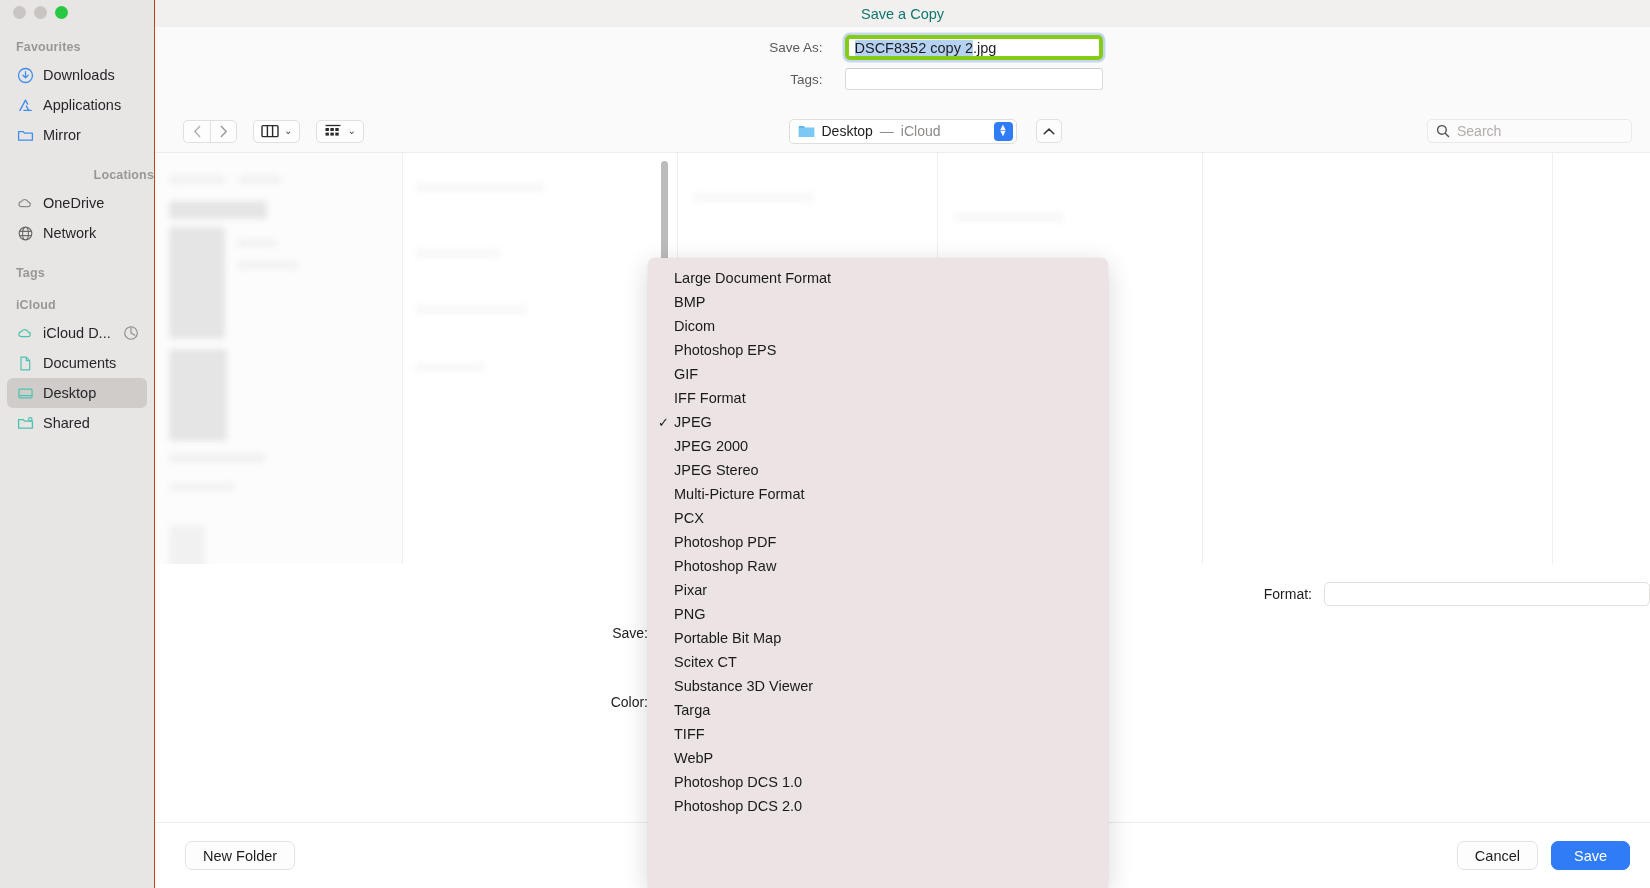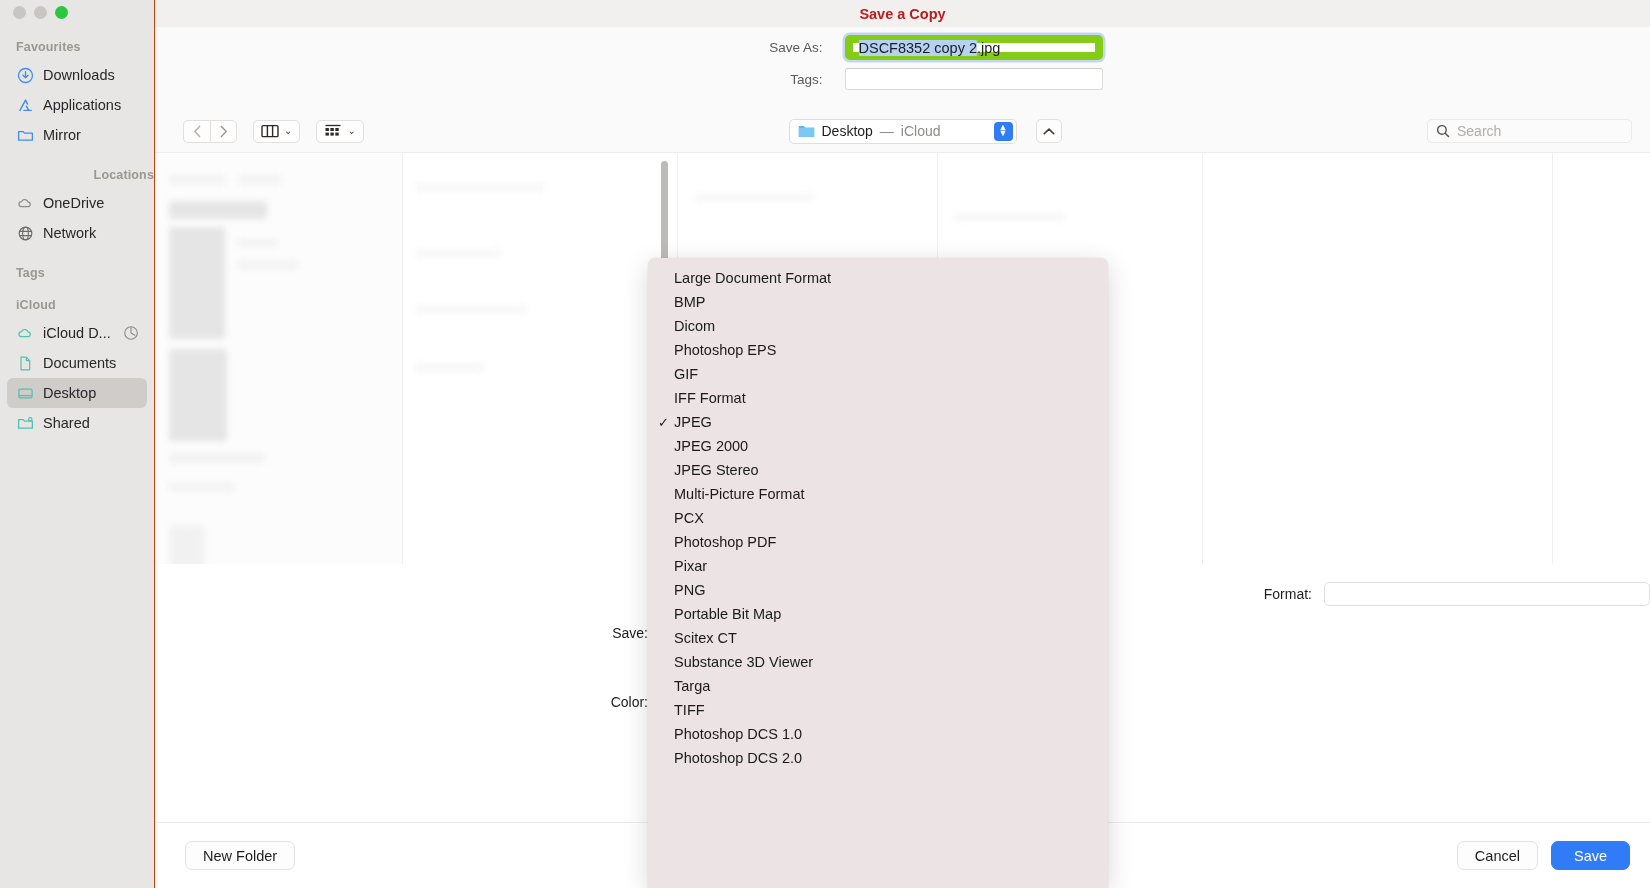--- a/index.html
+++ b/index.html
@@ -43,31 +43,31 @@
     position: absolute; left: 155px; top: 0; width: 1495px; height: 888px;
     background: #ffffff;
     border-radius: 0 0 10px 10px;
     overflow: hidden;
   }
   .sheet-title-bar {
     height: 27px; background: #f2f0ef;
     display: flex; align-items: center; justify-content: center;
     position: relative;
   }
-  .sheet-title { font-size: 14.5px; font-weight: 700; color: #b91c1c; }
+  .sheet-title { font-size: 14.5px; font-weight: 400; color: #0f766e; }
 
   .field-area { background: #fbfafa; padding: 8px 0 12px 0; }
   .field-row { display: flex; align-items: center; justify-content: center; margin-bottom: 8px; }
   .field-label {
     font-size: 13.5px; color: #5c5a58; text-align: right;
     width: 120px; margin-right: 22px; white-space: nowrap;
   }
   .saveas-input {
     width: 258px; height: 25px; border-radius: 5px;
-    border: 8px solid #84cc16; background: #ffffff;
+    border: 4px solid #84cc16; background: #ffffff;
     display: flex; align-items: center; padding: 0 6px;
     font-size: 14.5px; color: #1d1d1f;
     box-shadow: 0 0 0 2.5px rgba(111,157,224,.38);
   }
   .sel-text { background: #b6d2f2; border-radius: 1px; }
   .tags-input {
     width: 258px; height: 22px; border-radius: 3px;
     border: 1px solid #dedbd9; border-top-color:#cfccc9; background: #ffffff;
   }
 
@@ -485,20 +485,23 @@
       <div class="menu-item">
         <span>Multi-Picture Format</span>
       </div>
       <div class="menu-item">
         <span>PCX</span>
       </div>
       <div class="menu-item">
         <span>Photoshop PDF</span>
       </div>
       <div class="menu-item">
+        <span>Photoshop Raw</span>
+      </div>
+      <div class="menu-item">
         <span>Pixar</span>
       </div>
       <div class="menu-item">
         <span>PNG</span>
       </div>
       <div class="menu-item">
         <span>Portable Bit Map</span>
       </div>
       <div class="menu-item">
         <span>Scitex CT</span>
@@ -506,20 +509,23 @@
       <div class="menu-item">
         <span>Substance 3D Viewer</span>
       </div>
       <div class="menu-item">
         <span>Targa</span>
       </div>
       <div class="menu-item">
         <span>TIFF</span>
       </div>
       <div class="menu-item">
+        <span>WebP</span>
+      </div>
+      <div class="menu-item">
         <span>Photoshop DCS 1.0</span>
       </div>
       <div class="menu-item">
         <span>Photoshop DCS 2.0</span>
       </div>
     </div>
 
 </div>
 
 </body></html>

